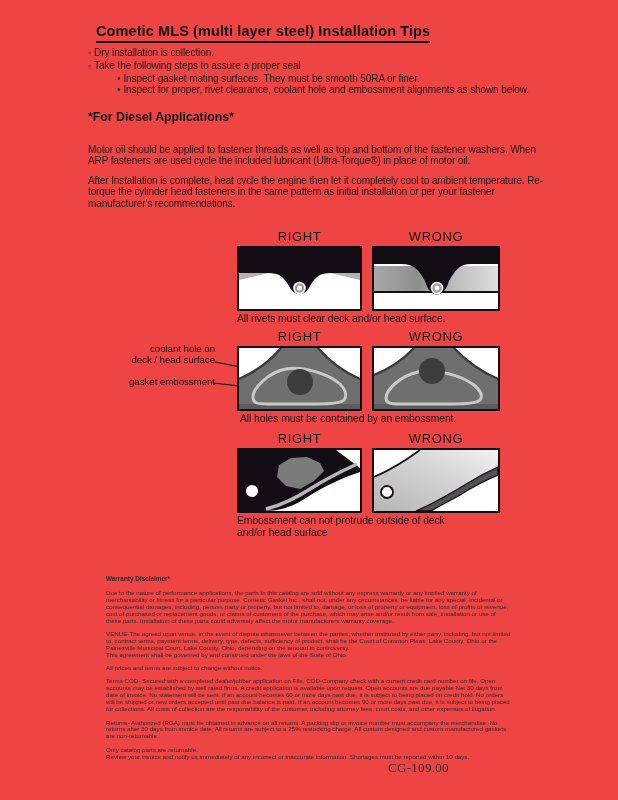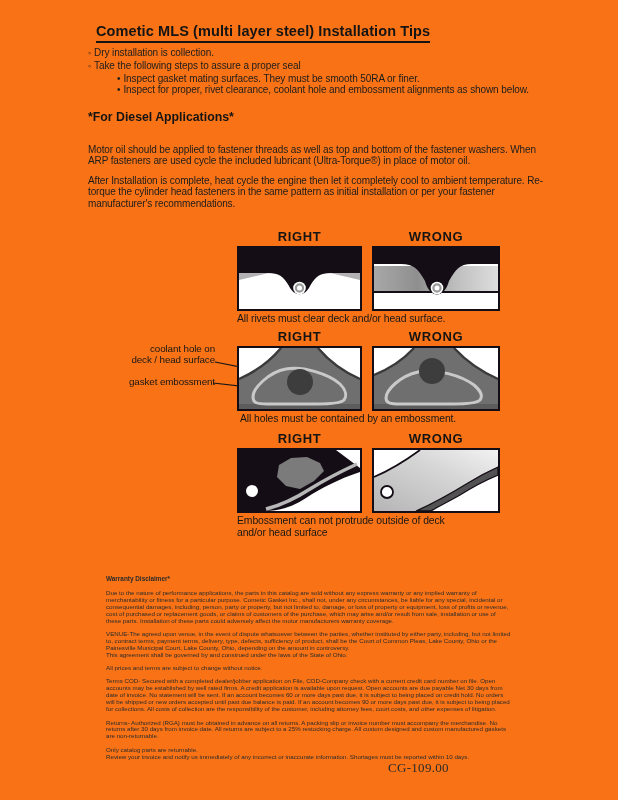--- a/index.html
+++ b/index.html
@@ -1,37 +1,37 @@
 <!DOCTYPE html>
 <html><head>
 <meta charset="utf-8">
 <style>
   html,body { margin:0; padding:0; background:#ffffff; }
   .page {
-    position:relative; width:618px; height:800px; background:#f97316;
+    position:relative; width:618px; height:800px; background:#ef4444;
     font-family:"Liberation Sans", sans-serif; color:#1c1c1c; overflow:hidden;
   }
   
   .title-wrap { position:absolute; left:96px; top:22px; }
   .title {
     display:inline-block; font-size:14.5px; font-weight:bold; color:#141414;
     border-bottom:2px solid #141414; padding-bottom:2px; letter-spacing:.1px;
   }
   .bullets { position:absolute; left:88px; top:47px; width:470px; font-size:10px; line-height:11.8px; letter-spacing:-.1px; }
   .b-item  { padding-left:10px; text-indent:-10px; }
   .b-item::before  { content:"\25E6"; margin-right:3px; font-size:9px; }
   .sb-item { padding-left:37px; text-indent:-8px; }
   .sb-item::before { content:"\2022"; margin-right:3px; }
   .diesel { position:absolute; left:88px; top:112px; width:458px; font-size:10px; line-height:11.6px; letter-spacing:-.12px; }
   .diesel h2 { font-size:12.3px; font-weight:bold; margin:0 0 20px 0; color:#141414; letter-spacing:0; }
   .diesel p  { margin:0 0 8px 0; }
   
   .diagrams { position:absolute; left:237px; top:229px; width:263px; }
   .dg-row   { position:absolute; left:0; width:263px; }
-  .dg-headers { display:flex; font-size:13px; font-weight:bold; color:#141414; letter-spacing:.6px; }
+  .dg-headers { display:flex; font-size:13px; font-weight:normal; color:#141414; letter-spacing:.6px; }
   .dg-headers .h-left  { width:125px; text-align:center; }
   .dg-headers .h-right { width:128px; margin-left:10px; text-align:center; }
   .dg-boxes { display:flex; margin-top:2px; }
   .dg-box   { border:2px solid #150d16; box-sizing:border-box; background:#fff; }
   .dg-box.left  { width:125px; height:65px; }
   .dg-box.right { width:128px; height:65px; margin-left:10px; }
   .dg-caption { font-size:10.4px; line-height:11.5px; color:#161616; margin-top:2px; letter-spacing:-.1px; }
   .callouts { position:absolute; right:403px; top:343px; width:150px; text-align:right;
               font-size:9.8px; line-height:11px; color:#161616; letter-spacing:-.1px; }
   .callout-embossment { margin-top:11px; }

